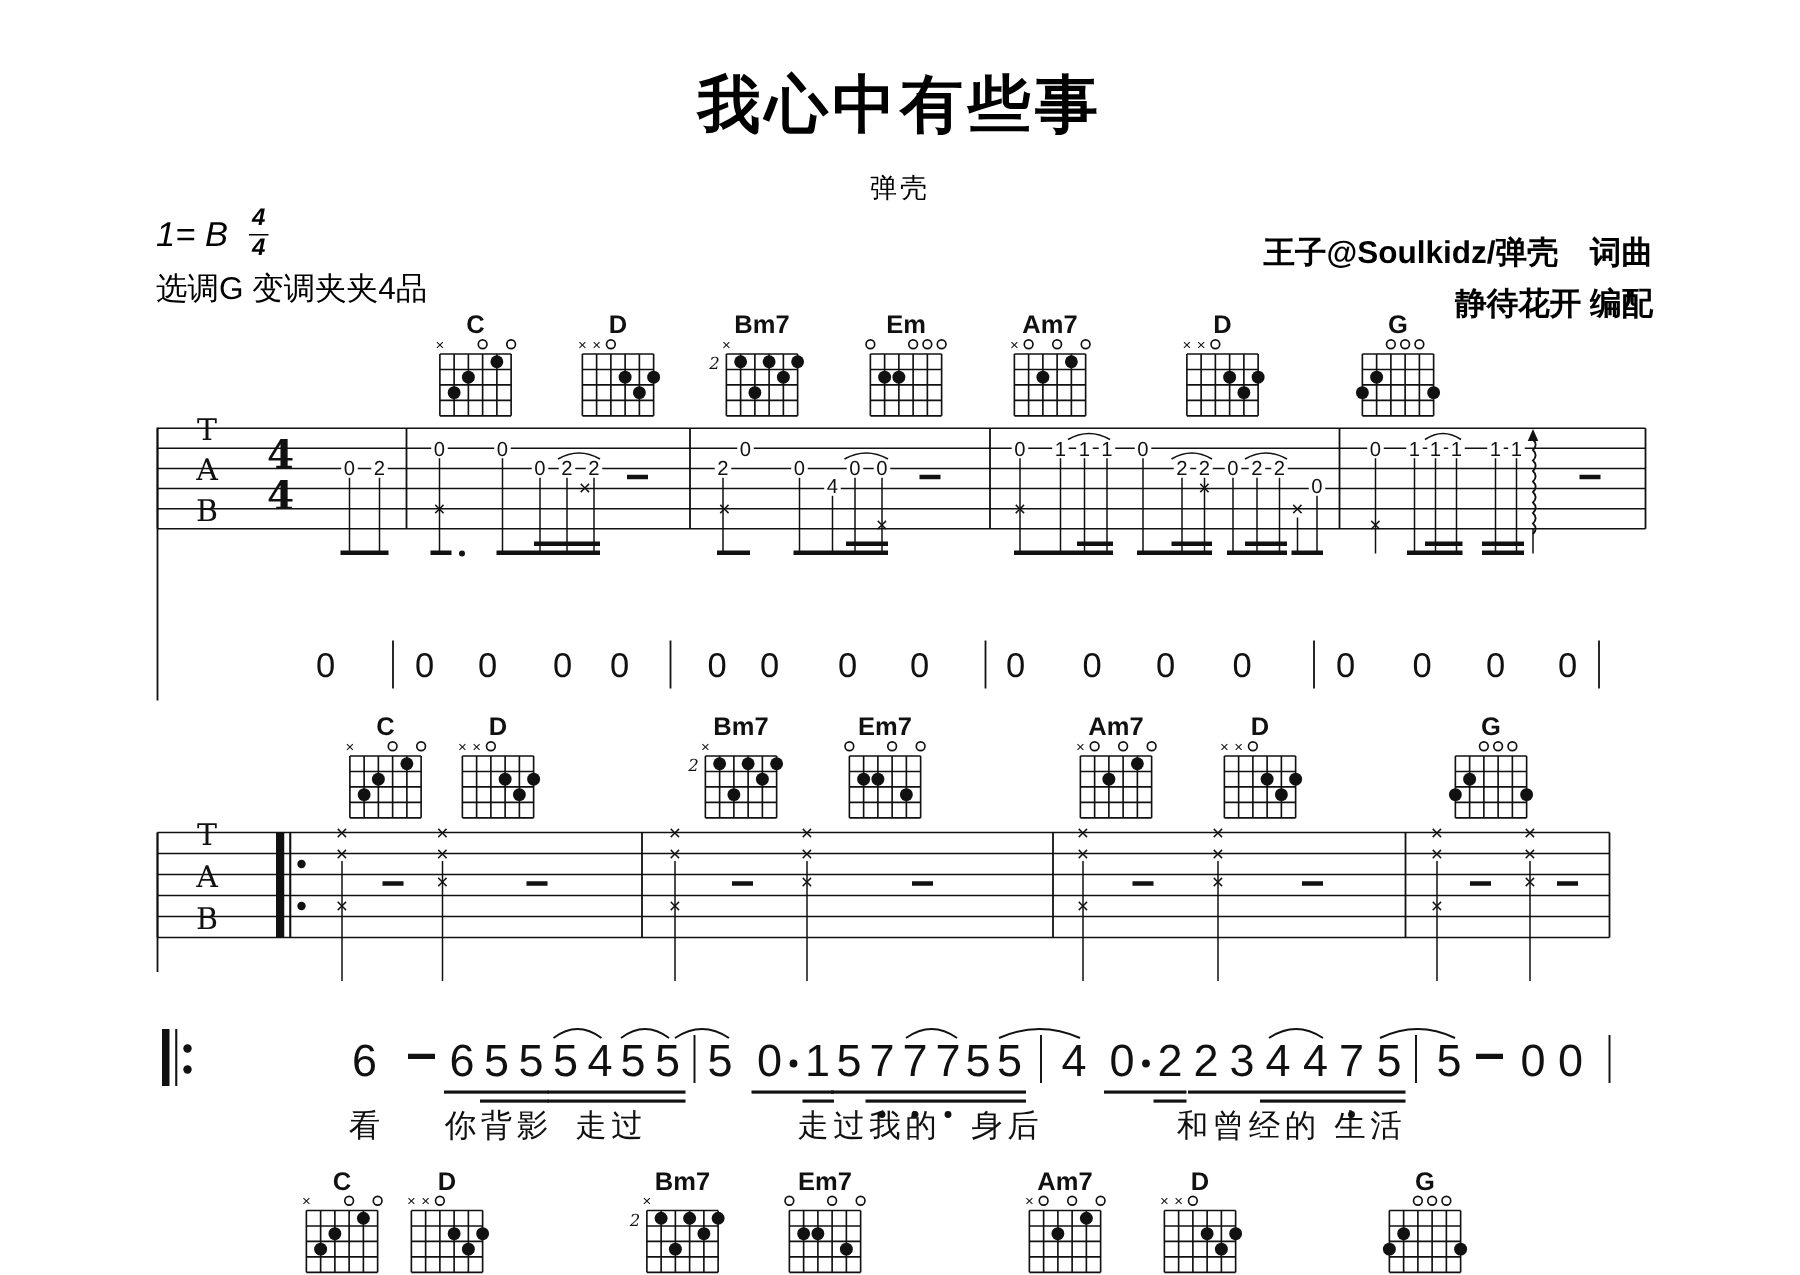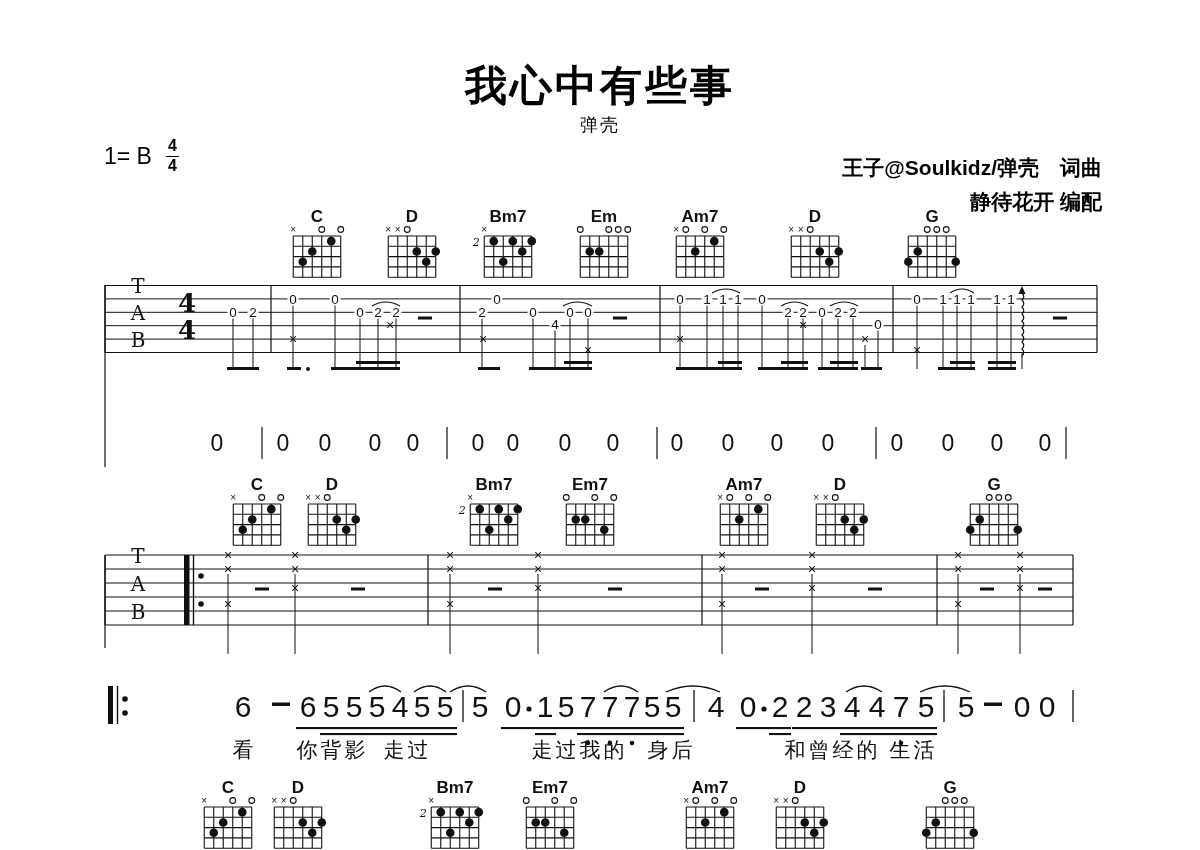--- a/index.html
+++ b/index.html
@@ -1,23 +1,23 @@
 <!DOCTYPE html>
 <html><head>
 <meta charset="utf-8">
 <style>
   html,body{margin:0;padding:0;background:#fff;}
   .sheet{position:relative;width:1200px;height:850px;background:#fff;overflow:hidden;
          font-family:"Liberation Sans",sans-serif;color:#000;}
-  .title{position:absolute;left:0;right:0;top:58px;text-align:center;
+  .title{position:absolute;left:0;right:0;top:42px;text-align:center;
          font-size:42px;font-weight:700;letter-spacing:3px;}
   .subtitle{position:absolute;left:0;right:0;top:113px;text-align:center;
          font-size:18px;font-weight:500;letter-spacing:2px;}
   .keyline{position:absolute;left:104px;top:138px;font-size:23px;font-weight:500;
-         display:flex;align-items:center;}
+         display:flex;align-items:center;font-style:italic;}
   .frac{display:inline-flex;flex-direction:column;align-items:center;margin-left:14px;
         font-size:16px;font-weight:700;line-height:1.05;}
   .frac .top{border-bottom:1.6px solid #000;padding:0 2px 1px;}
   .frac .bot{padding-top:1px;}
   .tuning{position:absolute;left:104px;top:178px;font-size:21px;}
   .credit{position:absolute;right:98px;text-align:right;font-size:21px;font-weight:bold;}
   .c1{top:154px;}
   .c2{top:188px;margin-left:24px;}
   #score{position:absolute;left:0;top:0;}
 </style>
@@ -27,20 +27,21 @@
 <div class="sheet">
   <div class="title">我心中有些事</div>
   <div class="subtitle">弹壳</div>
   <div class="keyline">
     <span>1= B</span>
     <span class="frac">
       <span class="top">4</span>
       <span class="bot">4</span>
     </span>
   </div>
+  <div class="tuning">选调G 变调夹夹4品</div>
   <div class="credit c1">王子@Soulkidz/弹壳　词曲</div>
   <div class="credit c2">静待花开 编配</div>
   <svg id="score" width="1200" height="850" viewBox="0 0 1200 850">
       <g>
         <g>
           <text x="317" y="222" font-size="17" text-anchor="middle" fill="#111111" font-family="&quot;Liberation Sans&quot;, sans-serif" font-weight="600">C</text>
           <line x1="293.25" y1="236" x2="293.25" y2="277.2" stroke="#111111" stroke-width="1.1"></line>
           <line x1="302.75" y1="236" x2="302.75" y2="277.2" stroke="#111111" stroke-width="1.1"></line>
           <line x1="312.25" y1="236" x2="312.25" y2="277.2" stroke="#111111" stroke-width="1.1"></line>
           <line x1="321.75" y1="236" x2="321.75" y2="277.2" stroke="#111111" stroke-width="1.1"></line>

